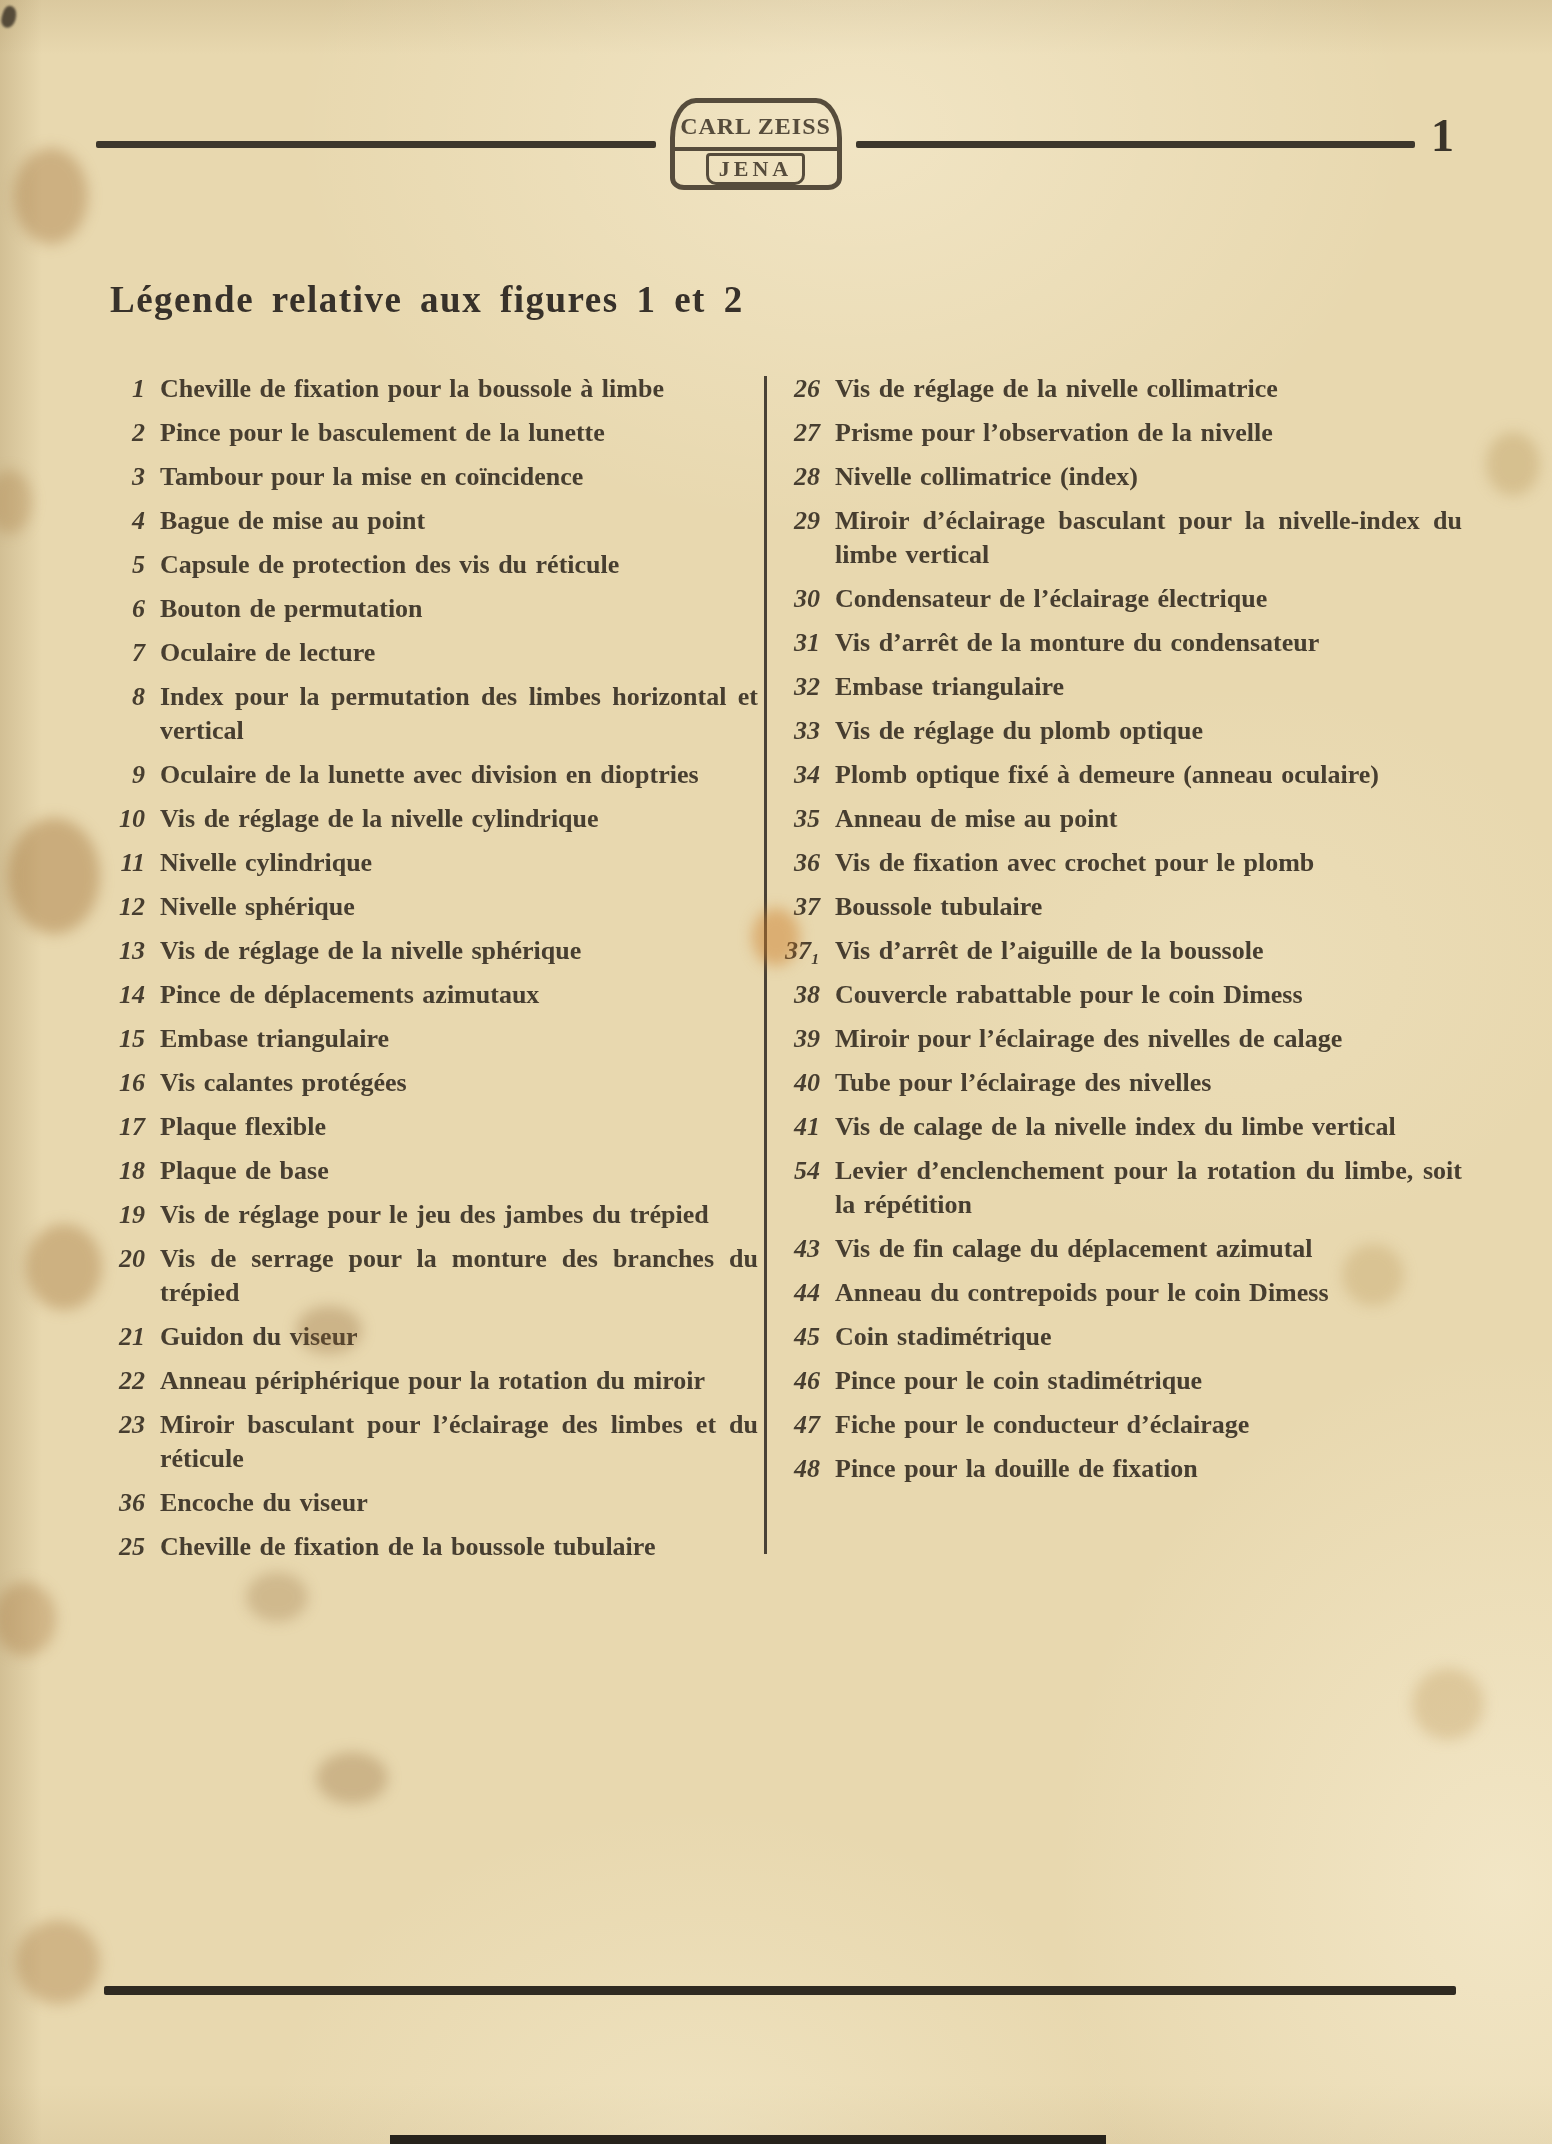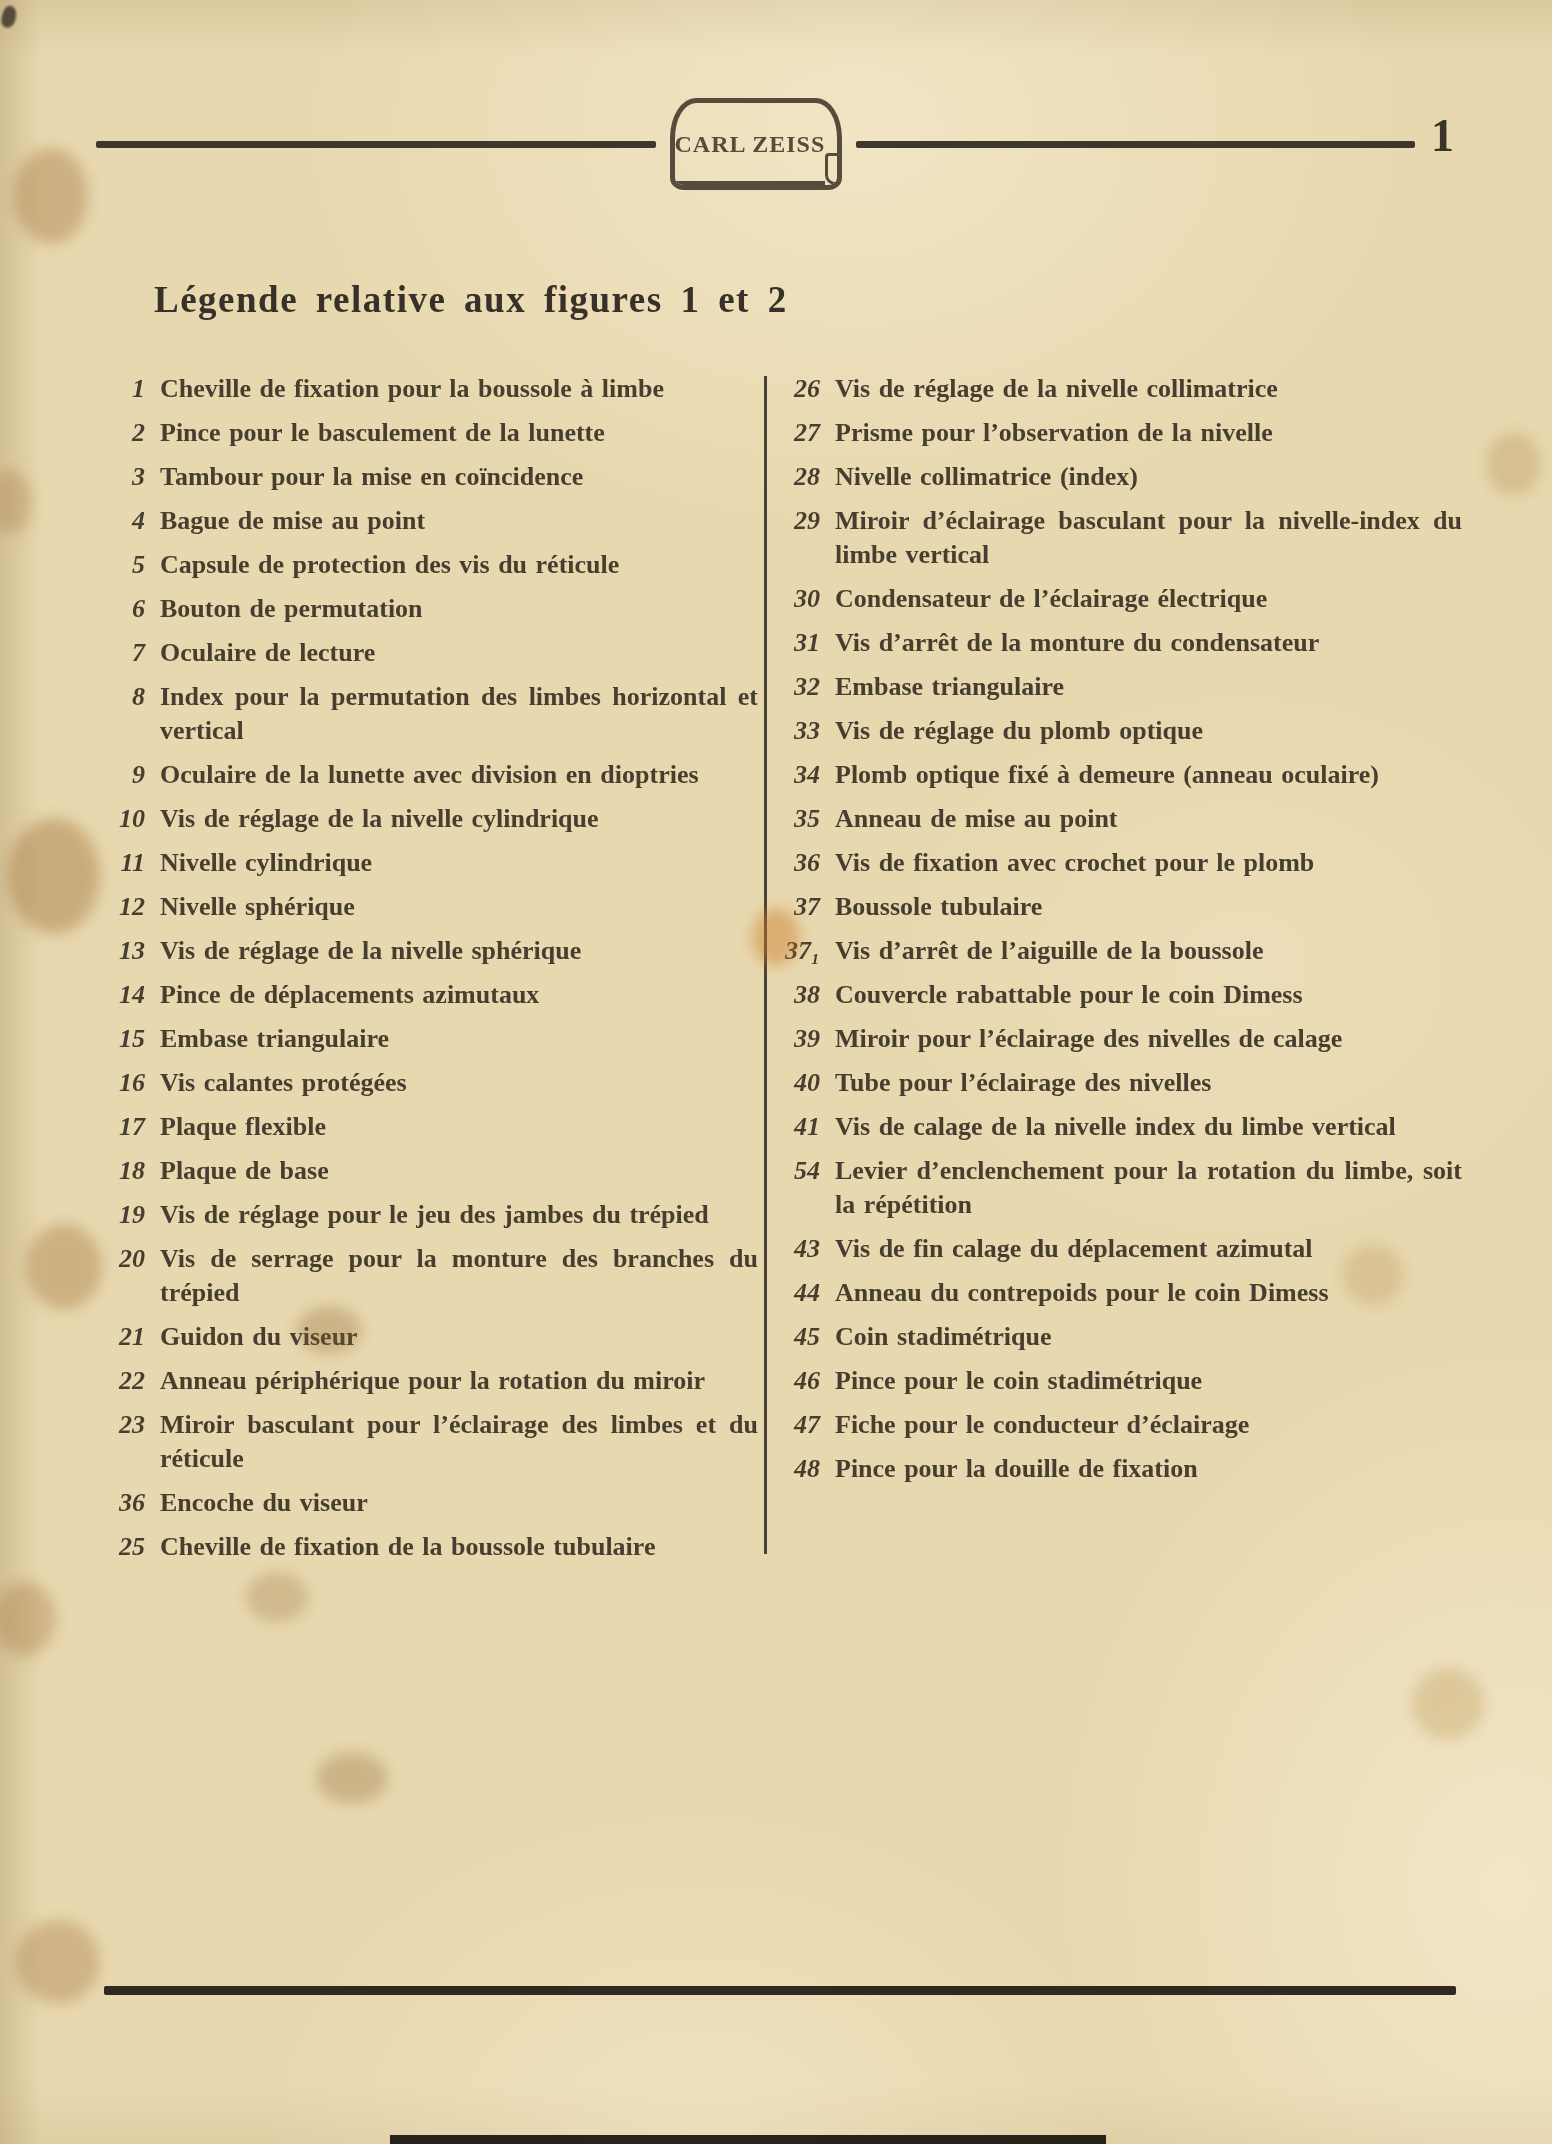--- a/index.html
+++ b/index.html
@@ -23,21 +23,21 @@
   
   .header {
     position:absolute; top:84px; left:96px; right:98px; height:120px;
     display:flex; align-items:center;
   }
   .rule { flex:1; height:7px; background:#3d372c; border-radius:2px; }
   .logo {
     width:172px; height:92px; margin:0 14px; flex-shrink:0;
     border:5px solid #564c3c;
     border-radius:26px 26px 14px 14px / 40px 40px 12px 12px;
-    display:flex; flex-direction:row; overflow:hidden;
+    display:flex; flex-direction:column; overflow:hidden;
     color:#564c3c; background:transparent;
   }
   .logo-top {
     flex:1.15; display:flex; align-items:center; justify-content:center;
     font-weight:bold; font-size:24px; letter-spacing:1px; white-space:nowrap;
     border-bottom:4px solid #564c3c; padding-top:4px;
   }
   .logo-bottom { flex:1; display:flex; align-items:flex-end; justify-content:center; }
   .logo-jena {
     border:3px solid #564c3c; border-radius:4px 4px 10px 10px;
@@ -46,21 +46,20 @@
   .page-number {
     margin-left:16px; font-size:46px; font-weight:bold; color:#3a342a;
     line-height:1; transform:translateY(-8px);
   }
 
   
   .title {
     position:absolute; top:278px; left:110px;
     font-size:37px; font-weight:bold; letter-spacing:1.5px; word-spacing:7px;
     color:#37312a;
-    margin-left:44px;
   }
 
   
   .columns {
     position:absolute; top:372px; left:108px; right:90px;
     display:flex; align-items:stretch;
   }
   .col { width:650px; }
   .col-divider {
     width:3px; background:#4a4236; margin:4px 16px 10px 6px; align-self:stretch;

